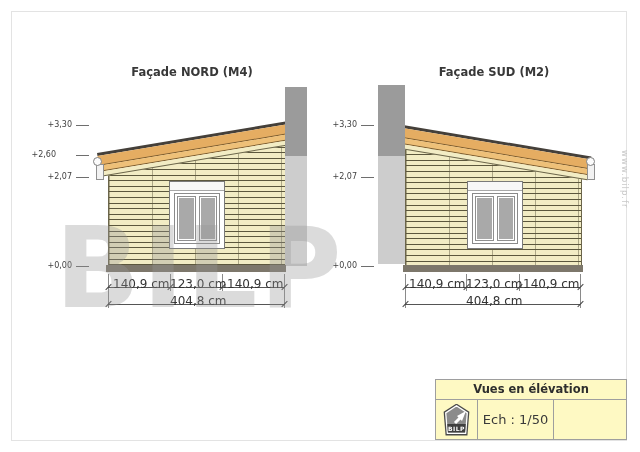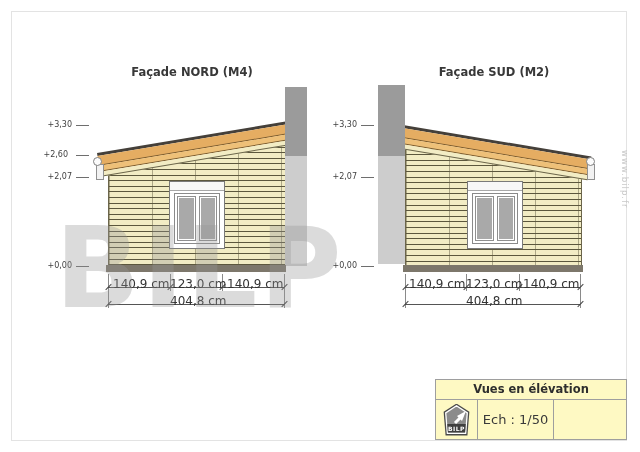--- a/index.html
+++ b/index.html
@@ -61,21 +61,21 @@
 <body>
 
 <div class="page">
   <div class="frame"></div>
 
   <div>
     <div class="f-title" style="left:82px;">Façade NORD (M4)</div>
 
     <div class="elev-label" style="left:32px;top:120px;">+3,30</div>
     <div class="elev-tick" style="left:76px;top:125px;"></div>
-    <div class="elev-label" style="left:28px;top:150px;">+2,60</div>
+    <div class="elev-label" style="left:16px;top:150px;">+2,60</div>
     <div class="elev-tick" style="left:76px;top:155px;"></div>
     <div class="elev-label" style="left:32px;top:172px;">+2,07</div>
     <div class="elev-tick" style="left:76px;top:177px;"></div>
     <div class="elev-label" style="left:32px;top:261px;">+0,00</div>
     <div class="elev-tick" style="left:76px;top:266px;"></div>
 
     <div class="chimney-top" style="left:285px;top:87px;width:22px;height:69px;"></div>
     <div class="chimney-bottom" style="left:285px;top:156px;width:22px;height:110px;"></div>
 
     <div class="wall" style="left:108px;top:141px;width:176px;height:124px;clip-path:polygon(0 32px,100% 0,100% 100%,0 100%);"></div>

